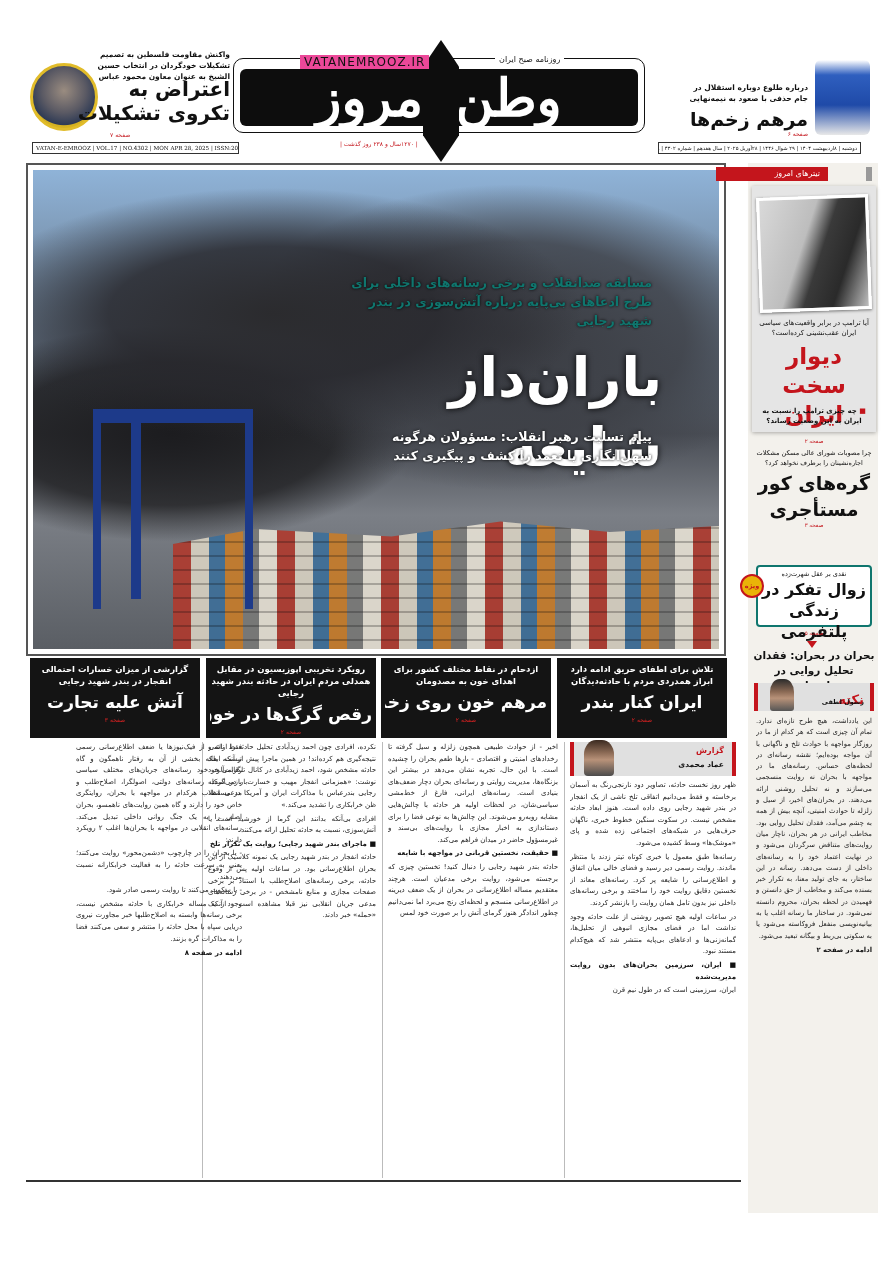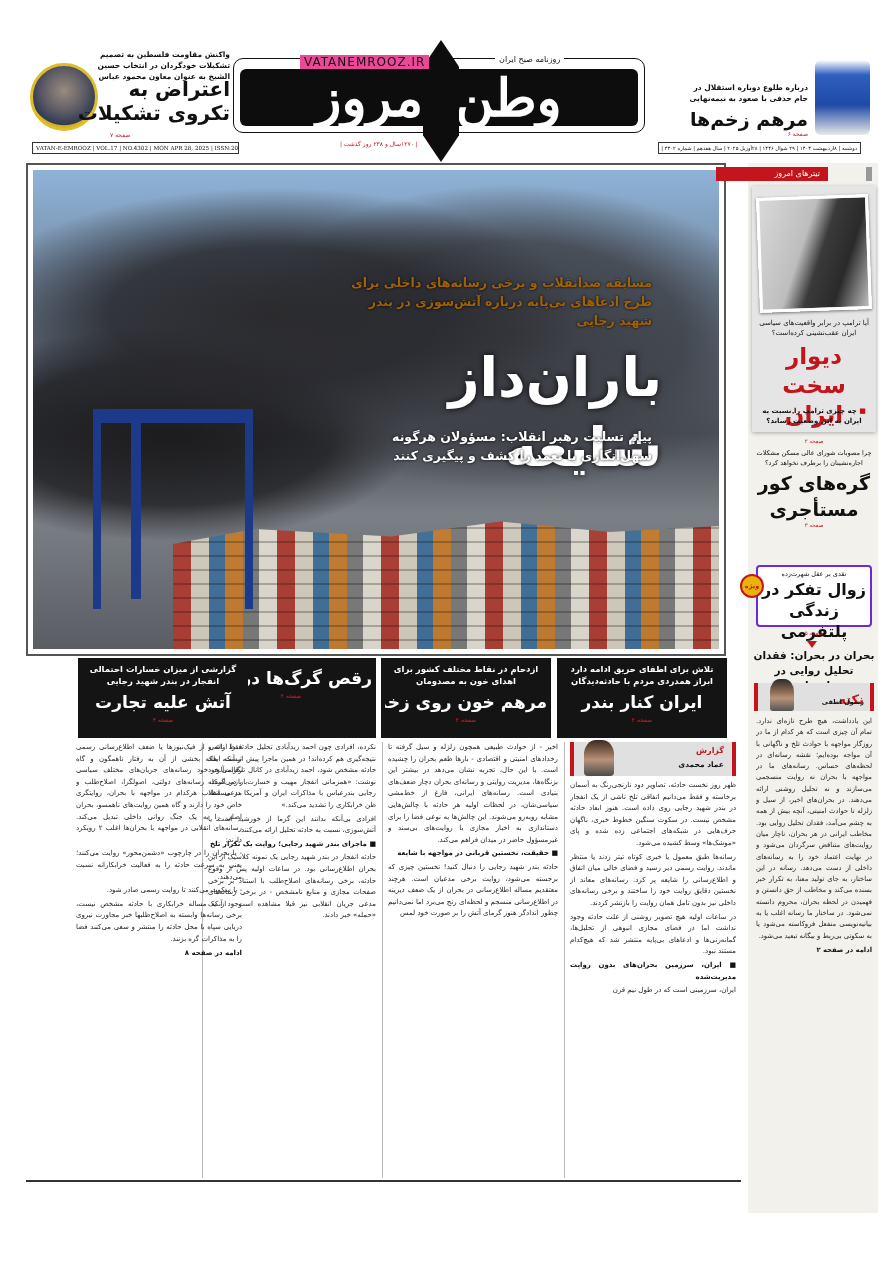--- a/index.html
+++ b/index.html
@@ -45,21 +45,21 @@
     background:
       repeating-linear-gradient(90deg, #b03a2e 0 18px, #d9d2c2 18px 36px, #3d6f99 36px 52px, #c87d2a 52px 70px, #7a7a78 70px 86px, #e7e1d4 86px 104px),
       #777;
     opacity: 0.9;
     clip-path: polygon(0% 30%, 15% 20%, 40% 25%, 60% 15%, 80% 22%, 100% 18%, 100% 100%, 0% 100%);
   }
   .containers::after { content: ""; position: absolute; inset: 0; background: repeating-linear-gradient(180deg, rgba(0,0,0,0.25) 0 2px, rgba(0,0,0,0) 2px 14px); }
   .crane { position: absolute; left: 60px; bottom: 40px; width: 160px; height: 200px; border: 8px solid #1d3a8a; border-bottom: none; border-top-width: 14px; }
   .crane::after { content: ""; position: absolute; left: 30px; top: -14px; width: 10px; height: 190px; background: #1d3a8a; }
 
-  .hero-kicker { position: absolute; right: 72px; top: 108px; width: 320px; color: #a16207; font-size: 12.5px; line-height: 19px; text-align: right; direction: rtl; font-weight: bold; text-shadow: 0 0 3px #000; }
+  .hero-kicker { position: absolute; right: 72px; top: 108px; width: 320px; color: #0f766e; font-size: 12.5px; line-height: 19px; text-align: right; direction: rtl; font-weight: bold; text-shadow: 0 0 3px #000; }
   .hero-title { position: absolute; right: 62px; top: 178px; width: 360px; color: #fff; font-size: 54px; line-height: 70px; text-align: right; direction: rtl; font-weight: bold; text-shadow: 0 0 6px #000; }
   .hero-sub { position: absolute; right: 72px; top: 262px; width: 320px; color: #fff; font-size: 12.5px; line-height: 19px; text-align: right; direction: rtl; font-weight: bold; text-shadow: 0 0 3px #000; }
 
   
   .teaser { top: 658px; height: 80px; background: #141414; color: #fff; text-align: center; direction: rtl; padding: 5px 4px; }
   .teaser .t-kicker { font-size: 8.5px; line-height: 12px; font-weight: bold; }
   .teaser .t-title { font-size: 17px; line-height: 26px; font-weight: bold; margin-top: 2px; white-space: nowrap; overflow: hidden; }
   .teaser .t-ref { font-size: 6px; color: #d22; margin-top: 1px; }
 
   
@@ -85,21 +85,21 @@
   .sb-title { position: absolute; right: 4px; top: 156px; width: 116px; color: #c4151c; font-size: 23px; line-height: 29px; font-weight: bold; text-align: center; direction: rtl; }
   .sb-bullet { position: absolute; right: 6px; top: 220px; width: 112px; font-size: 7px; line-height: 10px; text-align: center; direction: rtl; font-weight: bold; }
   .sb-bullet .sq { color: #c4151c; }
 
   .sb-ref { font-size: 5.5px; color: #c4151c; text-align: center; direction: rtl; }
 
   .sb-housing { left: 752px; top: 438px; width: 124px; direction: rtl; text-align: center; }
   .sb-housing .k { font-size: 6.5px; line-height: 10px; font-weight: normal; margin-top: 4px; }
   .sb-housing .t { font-size: 19px; line-height: 26px; font-weight: bold; margin-top: 2px; }
 
-  .sb-special { left: 756px; top: 565px; width: 116px; height: 62px; border: 2px solid #6d28d9; border-radius: 4px; direction: rtl; text-align: center; background: #fff; }
+  .sb-special { left: 756px; top: 565px; width: 116px; height: 62px; border: 2px solid #0f766e; border-radius: 4px; direction: rtl; text-align: center; background: #fff; }
   .sb-special .k { font-size: 6.5px; line-height: 10px; margin-top: 2px; }
   .sb-special .t { font-size: 16px; line-height: 21px; font-weight: bold; }
   .sb-badge { left: 740px; top: 574px; width: 24px; height: 24px; border-radius: 50%; border: 2px solid #c4151c; background: #eab308; color: #c4151c; font-size: 6.5px; font-weight: bold; line-height: 20px; text-align: center; direction: rtl; }
 
   .sb-crisis-head { left: 752px; top: 648px; width: 124px; direction: rtl; text-align: center; font-size: 10.5px; line-height: 15px; font-weight: bold; }
   .sb-crisis-arrow { left: 807px; top: 641px; width: 10px; height: 7px; background: #c4151c; clip-path: polygon(0 0, 100% 0, 50% 100%); }
   .sb-note { left: 754px; top: 683px; width: 120px; height: 28px; background: #e0e0e0; border-left: 4px solid #c4151c; border-right: 4px solid #c4151c; direction: rtl; }
   .sb-note .label { position: absolute; right: 6px; top: 9px; color: #c4151c; font-size: 13px; font-weight: bold; }
   .sb-note .name { position: absolute; right: 6px; top: 15px; font-size: 6.5px; font-weight: bold; }
   .sb-note .face { position: absolute; left: 12px; top: -4px; width: 24px; height: 32px; background: linear-gradient(180deg, #2b2b2b 0%, #8b6a55 40%, #b89279 60%, #555 100%); border-radius: 40% 40% 3px 3px; }
@@ -150,24 +150,25 @@
   <div class="t-kicker">تلاش برای اطفای حریق ادامه دارد ابراز همدردی مردم با حادثه‌دیدگان</div>
   <div class="t-title">ایران کنار بندر</div>
   <div class="t-ref">صفحه ۲</div>
 </div>
 <div class="abs teaser" style="left:381px; width:170px;">
   <div class="t-kicker">ازدحام در نقاط مختلف کشور برای اهدای خون به مصدومان</div>
   <div class="t-title">مرهم خون روی زخم بندر</div>
   <div class="t-ref">صفحه ۲</div>
 </div>
 <div class="abs teaser" style="left:206px; width:170px;">
+  <div class="t-kicker">رویکرد تخریبی اپوزیسیون در مقابل همدلی مردم ایران در حادثه بندر شهید رجایی</div>
   <div class="t-title">رقص گرگ‌ها در خون بندر</div>
   <div class="t-ref">صفحه ۲</div>
 </div>
-<div class="abs teaser" style="left:30px; width:170px;margin-left:48px;">
+<div class="abs teaser" style="left:30px; width:170px;">
   <div class="t-kicker">گزارشی از میزان خسارات احتمالی انفجار در بندر شهید رجایی</div>
   <div class="t-title">آتش علیه تجارت</div>
   <div class="t-ref">صفحه ۳</div>
 </div>
 
 <div class="abs report-box">
   <div class="face"></div>
   <div class="label">گزارش</div>
   <div class="name">عماد محمدی</div>
 </div>

